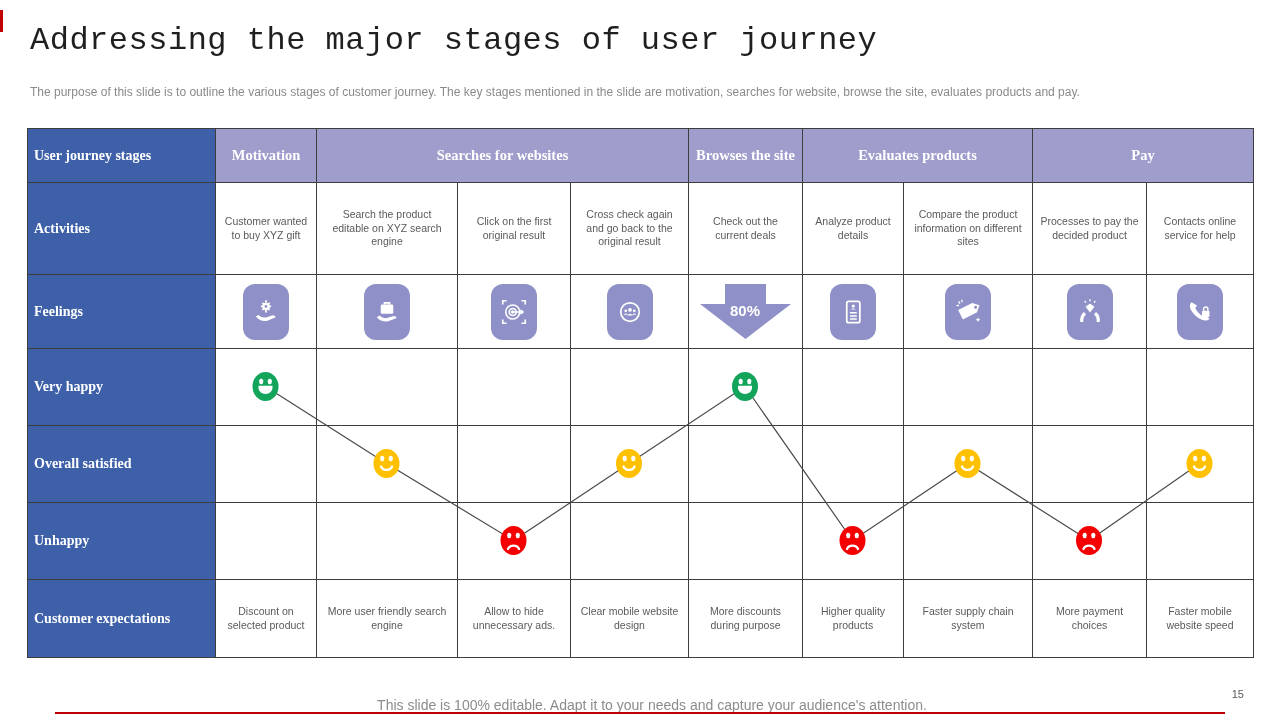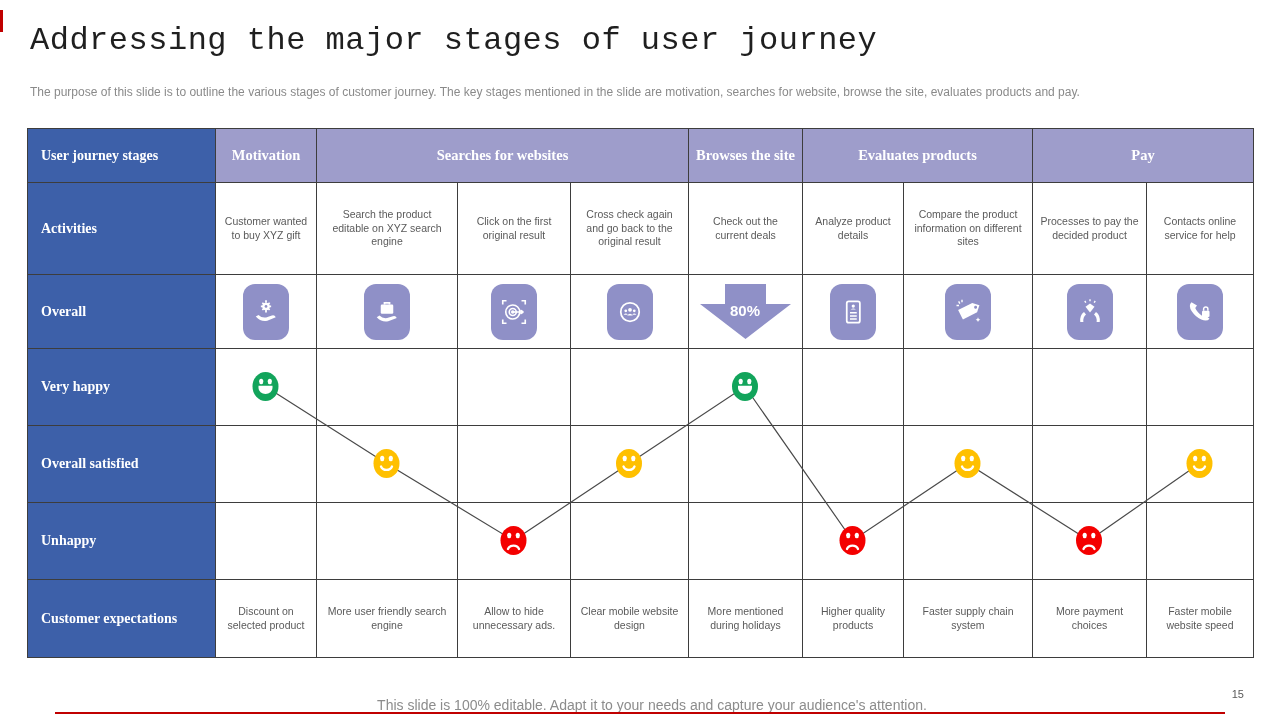--- a/index.html
+++ b/index.html
@@ -12,21 +12,21 @@
   .subtitle{position:absolute;left:30px;top:72px;width:1200px;
             font-size:12px;color:#8a8a8a;margin-top:13px;}
   
   .jtable{position:absolute;left:27px;top:128px;width:1226px;
           display:grid;
           grid-template-columns:188px 101px 141px 113px 118px 114px 101px 129px 114px 107px;
           grid-template-rows:54px 92px 74px 77px 77px 77px 78px;
           border-top:1px solid #3d3d3d;border-left:1px solid #3d3d3d;}
   .cell{border-right:1px solid #3d3d3d;border-bottom:1px solid #3d3d3d;
         display:flex;align-items:center;justify-content:center;box-sizing:border-box;}
-  .lbl{background:#3d60a9;color:#ffffff;justify-content:flex-start;padding-left:13px;
+  .lbl{background:#3d60a9;color:#ffffff;justify-content:flex-start;padding-left:6px;
        font-family:"Liberation Serif","DejaVu Serif",serif;font-weight:bold;font-size:14px;}
   .hdr{background:#9e9dcb;color:#ffffff;text-align:center;padding:2px 6px;
        font-family:"Liberation Serif","DejaVu Serif",serif;font-weight:bold;font-size:14.5px;line-height:1.25;}
   .sp3{grid-column:span 3;} .sp2{grid-column:span 2;}
   .body{background:#ffffff;color:#5a5a5a;font-size:10.5px;line-height:1.3;
         text-align:center;padding:4px 7px;}
   .icon-box{width:46px;height:56px;background:#8f90c7;border-radius:12px;
             display:flex;align-items:center;justify-content:center;}
   .overlay{position:absolute;left:27px;top:128px;width:1226px;height:529px;pointer-events:none;}
   .footer{position:absolute;left:12px;top:697px;width:100%;text-align:center;
@@ -55,21 +55,21 @@
     <div class="cell body">Customer wanted to buy XYZ  gift</div>
     <div class="cell body">Search the product editable on XYZ search engine</div>
     <div class="cell body">Click on the first original result</div>
     <div class="cell body">Cross check again and go back to the original result</div>
     <div class="cell body">Check out the current deals</div>
     <div class="cell body">Analyze product details</div>
     <div class="cell body">Compare the product information on different sites</div>
     <div class="cell body">Processes to pay the decided product</div>
     <div class="cell body">Contacts online service for help</div>
 
-    <div class="cell lbl">Overall</div>
+    <div class="cell lbl">Feelings</div>
     <div class="cell body">
       <div class="icon-box">
         <svg width="30" height="36" viewBox="0 0 24 24">
           <g stroke="#fff" stroke-width="1.4">
               <path d="M12,2.6v2M12,10.4v2M7.9,7.5h2M14.1,7.5h2M9.1,4.6l1.4,1.4M13.5,9l1.4,1.4M14.9,4.6l-1.4,1.4M10.5,9l-1.4,1.4"></path>
             </g>
           <circle cx="12" cy="7.5" r="3" fill="#fff"></circle>
             <circle cx="12" cy="7.5" r="1.1" fill="#8f90c7"></circle>
           <path d="M3.8,15.5q4.2,4.6 9.2,3.4l6.8,-2.8q-1,-2.1 -3.1,-1.3l-4.6,1.5q-3.6,0.6 -6.1,-2z" fill="#fff"></path>
         </svg>
@@ -187,21 +187,21 @@
     <div class="cell body"></div>
     <div class="cell body"></div>
     <div class="cell body"></div>
     <div class="cell body"></div>
 
     <div class="cell lbl">Customer expectations</div>
     <div class="cell body">Discount on selected product</div>
     <div class="cell body">More  user friendly search engine</div>
     <div class="cell body">Allow to hide unnecessary ads.</div>
     <div class="cell body">Clear mobile website design</div>
-    <div class="cell body">More  mentioned during holidays</div>
+    <div class="cell body">More  discounts during purpose</div>
     <div class="cell body">Higher quality products</div>
     <div class="cell body">Faster supply chain system</div>
     <div class="cell body">More payment choices</div>
     <div class="cell body">Faster mobile website speed</div>
   </div>
 
   <svg class="overlay" id="journey-svg" viewBox="0 0 1226 529">
       <polyline points="238.5,258.5 359.5,335.5 486.5,412.5 602,335.5 718,258.5 825.5,412.5 940.5,335.5 1062,412.5 1172.5,335.5" fill="none" stroke="#4a4a4a" stroke-width="1.2"></polyline>
       <g transform="translate(238.5,258.5)">
         <ellipse rx="13" ry="14.5" fill="#12a45b"></ellipse>

